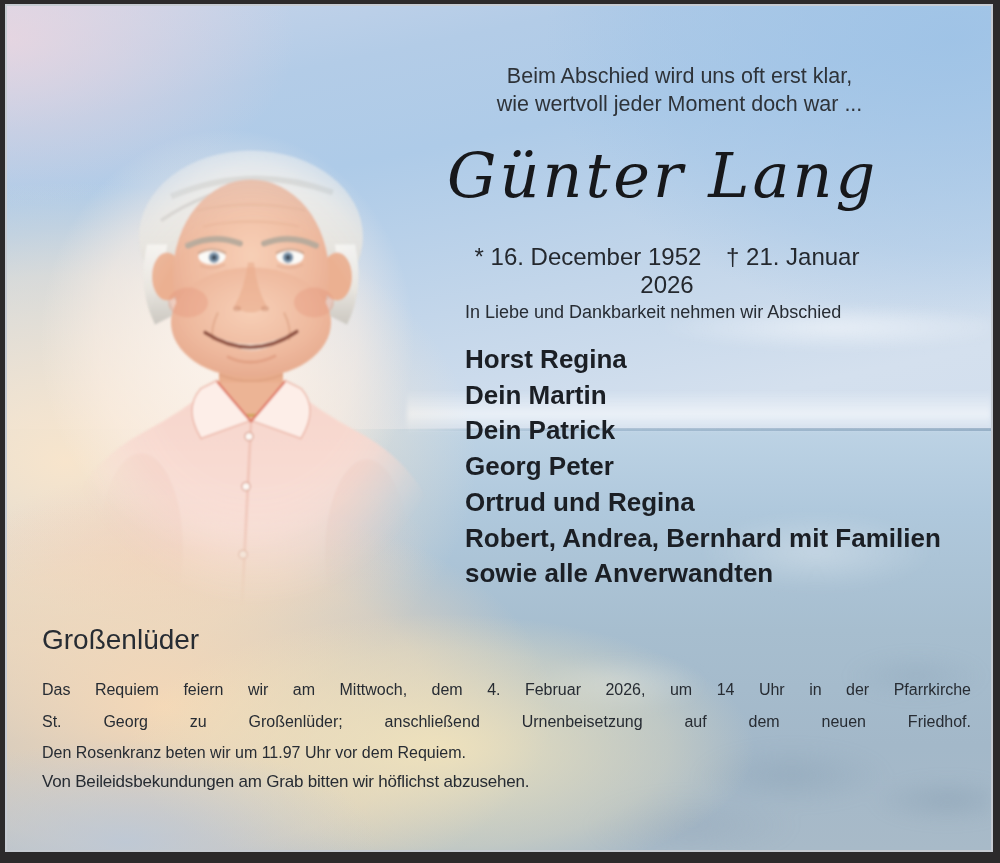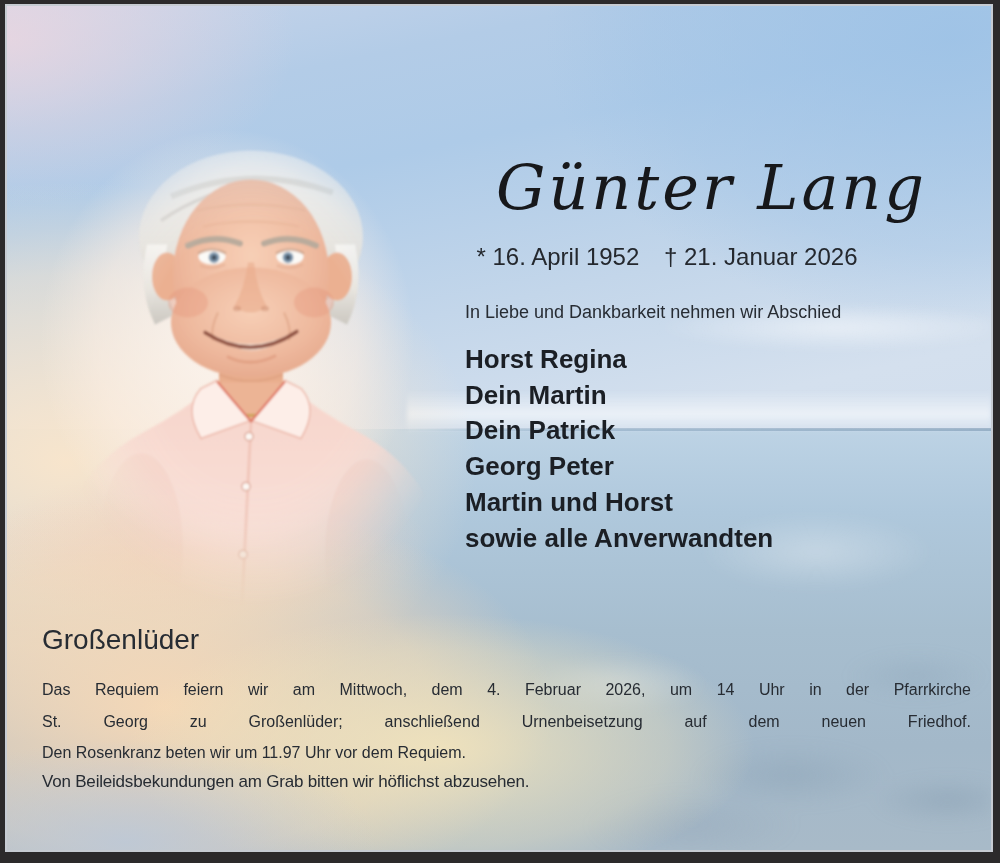--- a/index.html
+++ b/index.html
@@ -40,21 +40,21 @@
   .portrait{
     left:48px;top:116px;width:400px;height:505px;
     -webkit-mask-image:radial-gradient(ellipse 54% 52% at 50% 46%,#000 50%,rgba(0,0,0,.8) 66%,rgba(0,0,0,.25) 84%,transparent 96%);
     mask-image:radial-gradient(ellipse 54% 52% at 50% 46%,#000 50%,rgba(0,0,0,.8) 66%,rgba(0,0,0,.25) 84%,transparent 96%);
   }
   .portrait svg{display:block;width:100%;height:100%;}
   
   .txt{position:absolute;color:#2b2f35;}
   .quote{top:56px;left:455px;width:435px;text-align:center;font-size:21.5px;line-height:28px;color:#2e3339;}
   .name{
-    top:146px;left:440px;width:480px;text-align:right;
+    top:134px;left:440px;width:480px;text-align:left;
     font-family:"DejaVu Serif",serif;font-style:italic;font-weight:500;
     font-size:62px;line-height:72px;letter-spacing:3px;color:#17181b;
   }
   .dates{top:237px;left:440px;width:440px;text-align:center;font-size:24px;color:#24282e;}
   .dates .death{margin-left:18px;}
   .intro{top:296px;left:458px;font-size:18px;color:#272c33;}
   .mourners{top:336px;left:458px;font-size:26px;font-weight:bold;line-height:35.7px;color:#1b1f25;}
   .place{top:618px;left:35px;font-size:28px;color:#272c33;}
   .service{top:668px;left:35px;width:929px;font-size:16px;line-height:31.5px;color:#272c33;}
   .service .just{text-align:justify;text-align-last:justify;}
@@ -162,36 +162,41 @@
           <path d="M162,257 L196,297 L230,257" stroke="#dc6a55" stroke-width="2.2" fill="none" opacity=".85"></path>
 
           <path d="M196,298 L186,500" stroke="#f0c2b5" stroke-width="3" opacity=".8"></path>
           <circle cx="194" cy="312" r="4.2" fill="#fdf7f3" stroke="#d9a292" stroke-width="1.2"></circle>
           <circle cx="191" cy="362" r="4.2" fill="#fdf7f3" stroke="#d9a292" stroke-width="1.2"></circle>
           <circle cx="188" cy="430" r="4.2" fill="#fdf7f3" stroke="#d9a292" stroke-width="1.2"></circle>
         </g>
       </svg>
     </div>
 
+    <div class="txt quote">
+      <div>Beim Abschied wird uns oft erst klar,</div>
+      <div>wie wertvoll jeder Moment doch war ...</div>
+    </div>
 
     <div class="txt name">Günter Lang</div>
 
     <div class="txt dates">
-      <span class="birth">* 16. April 1952</span>
+      <span class="birth">* 16. December 1952</span>
       <span class="death">† 21. Januar 2026</span>
     </div>
 
     <div class="txt intro">In Liebe und Dankbarkeit nehmen wir Abschied</div>
 
     <div class="txt mourners">
       <div>Horst Regina</div>
       <div>Dein Martin</div>
       <div>Dein Patrick</div>
       <div>Georg Peter</div>
-      <div>Martin und Horst</div>
+      <div>Ortrud und Regina</div>
+      <div>Robert, Andrea, Bernhard mit Familien</div>
       <div>sowie alle Anverwandten</div>
     </div>
 
     <div class="txt place">Großenlüder</div>
 
     <div class="txt service">
       <div class="just">Das Requiem feiern wir am Mittwoch, dem 4. Februar 2026, um 14 Uhr in der Pfarrkirche</div>
       <div class="just">St. Georg zu Großenlüder; anschließend Urnenbeisetzung auf dem neuen Friedhof.</div>
       <div>Den Rosenkranz beten wir um 11.97 Uhr vor dem Requiem.</div>
     </div>

